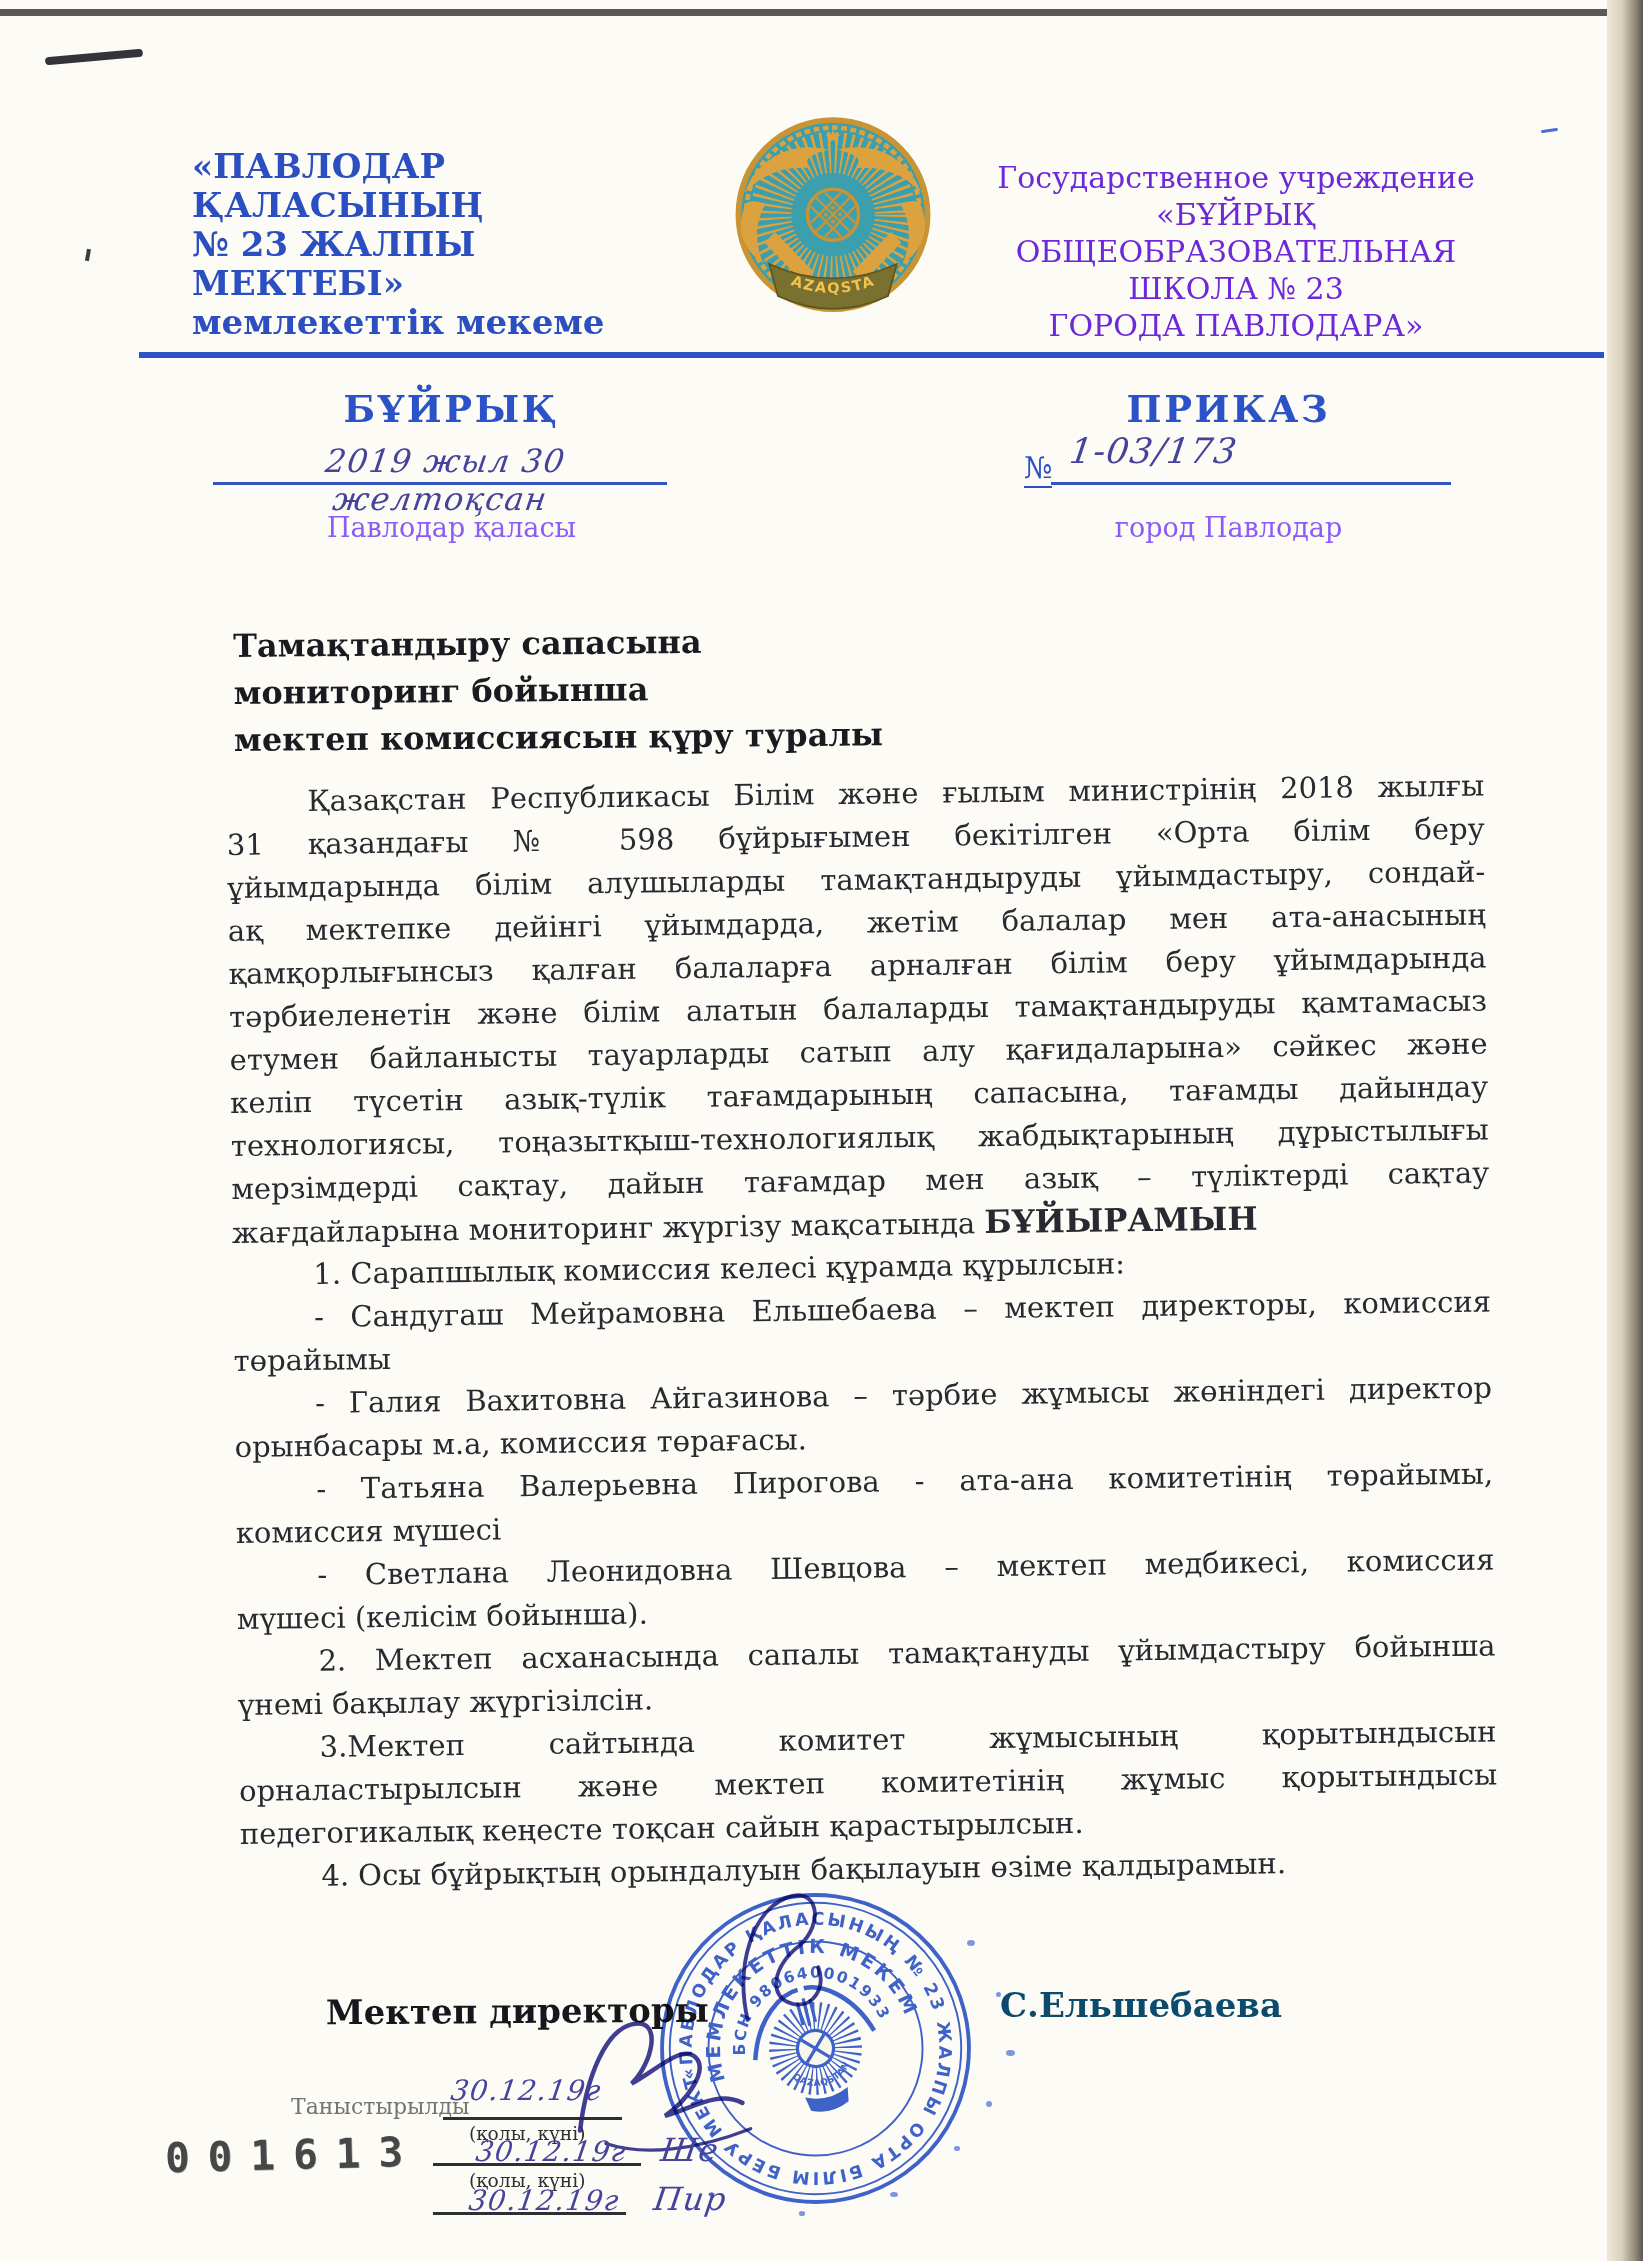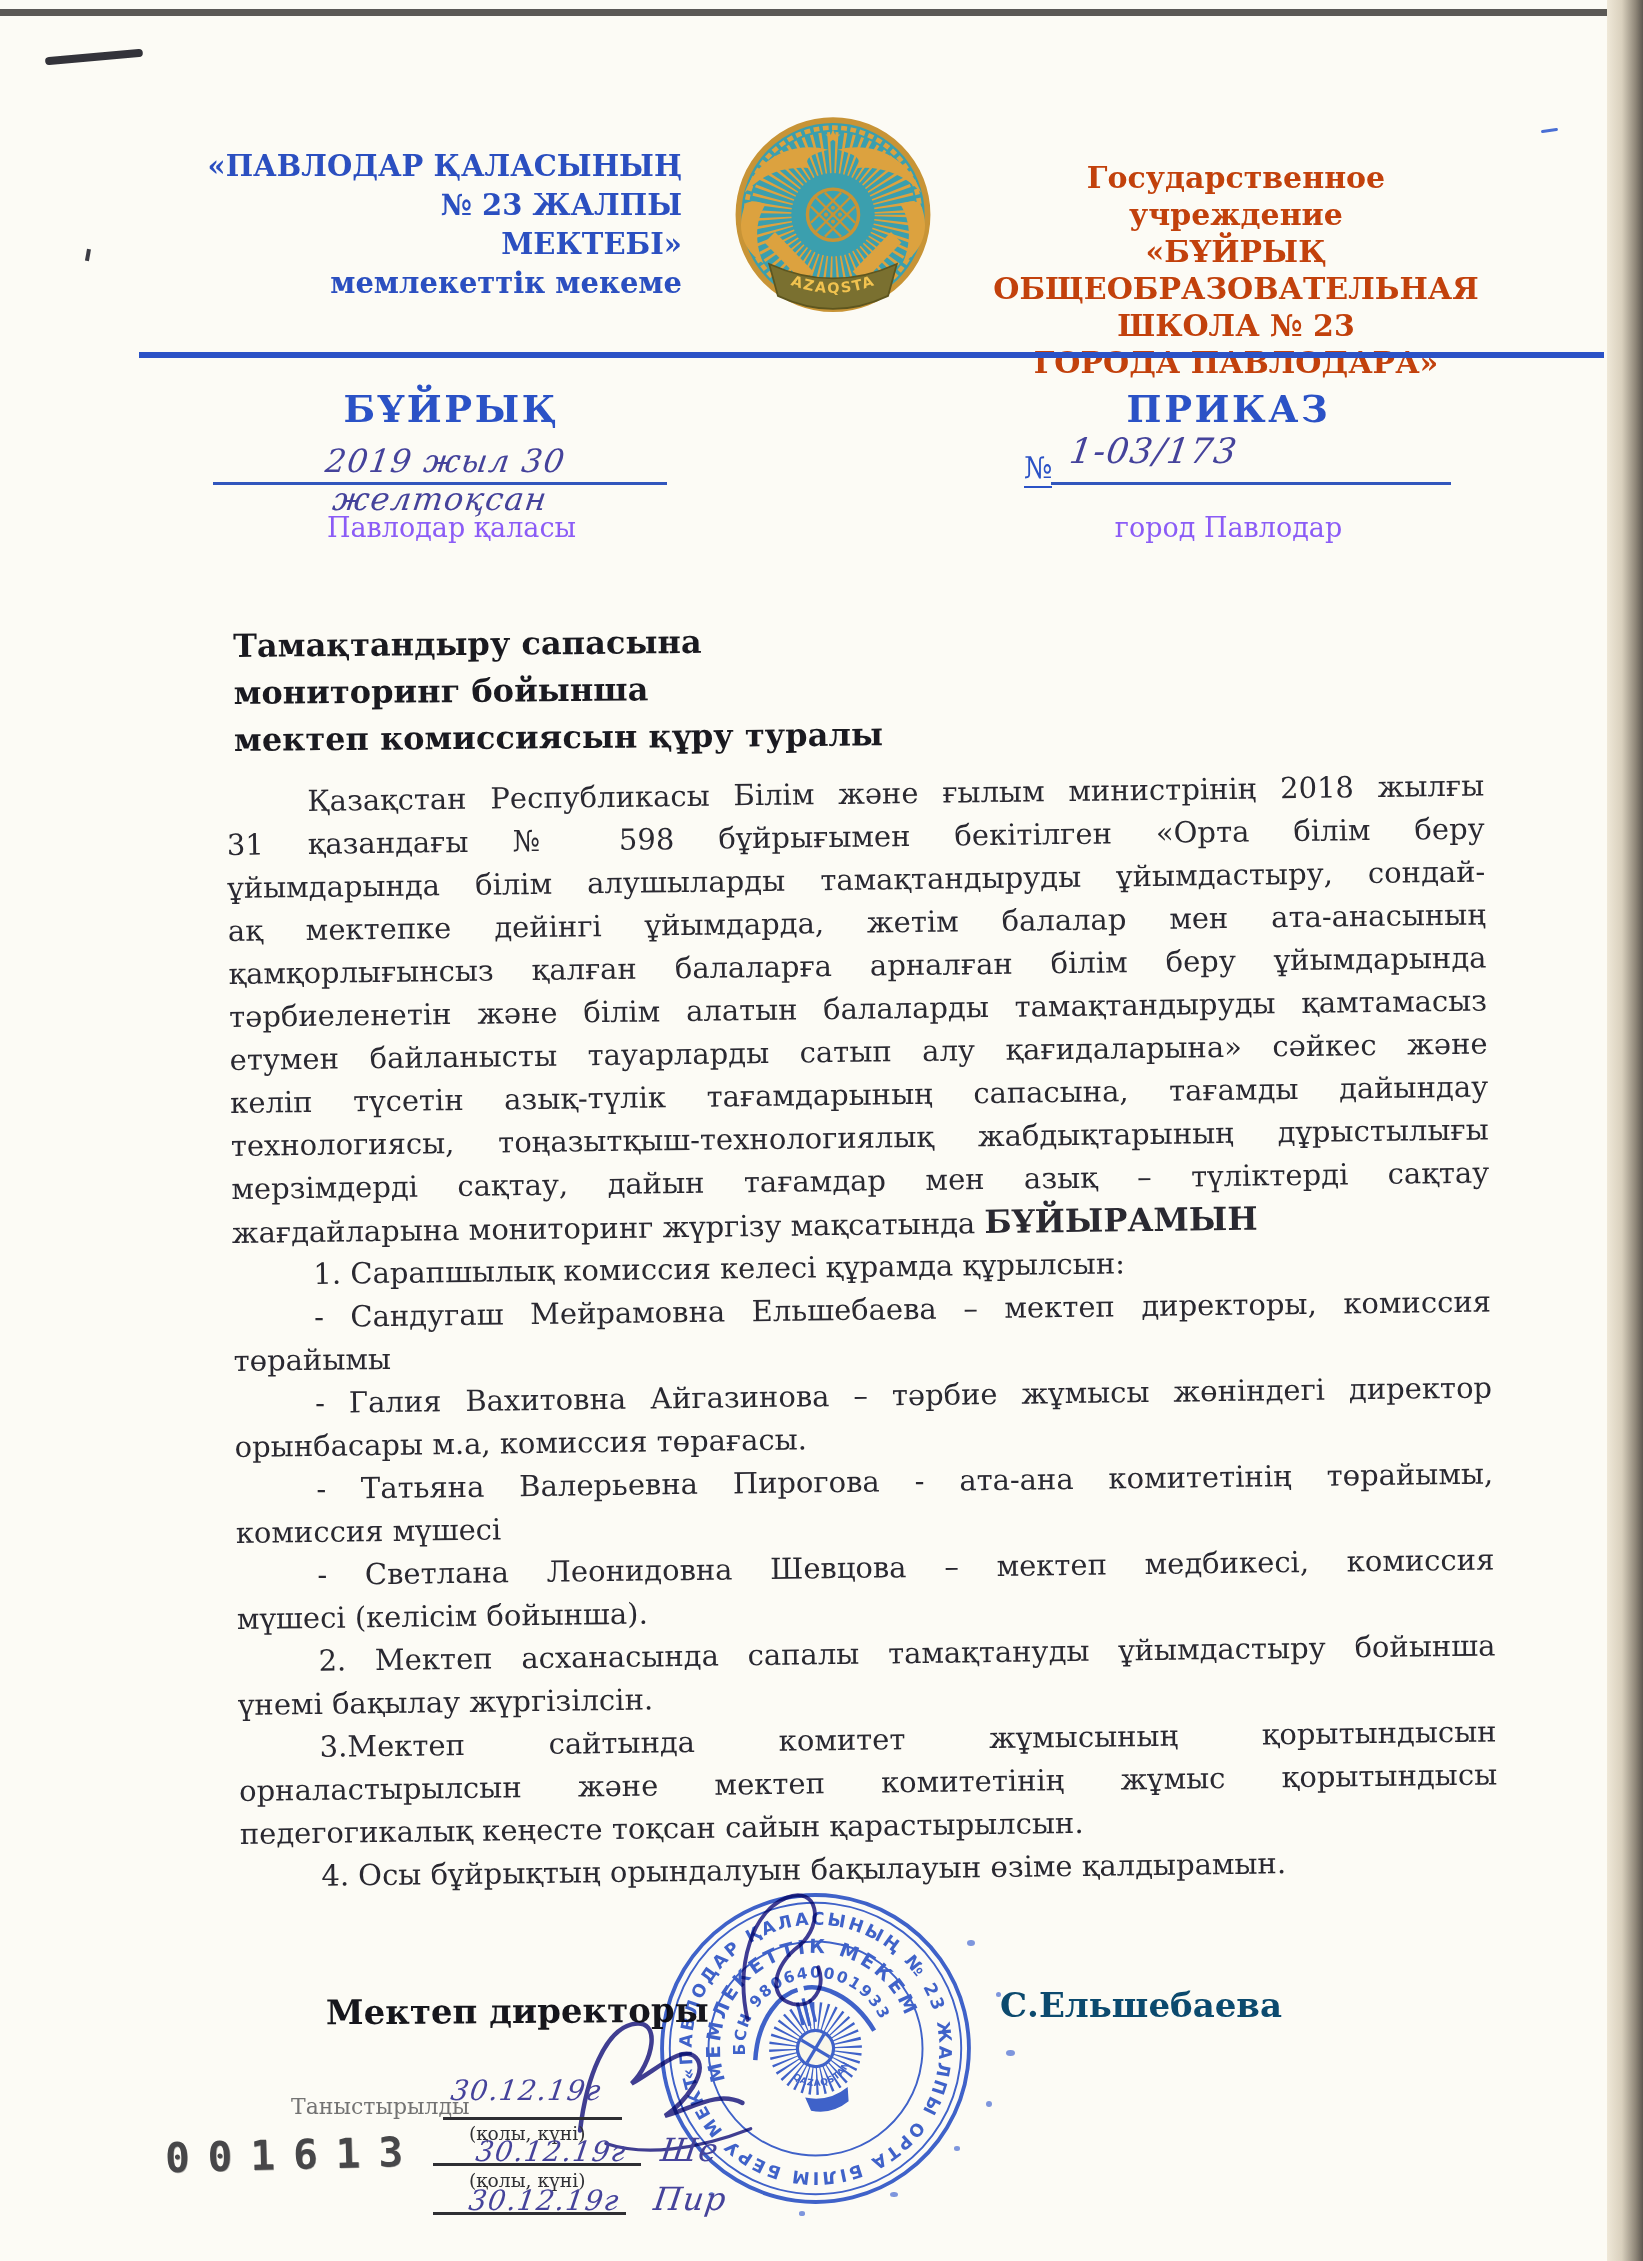--- a/index.html
+++ b/index.html
@@ -6,22 +6,22 @@
   .page{position:relative;width:1644px;height:2261px;background:#fcfbf5;overflow:hidden;
         font-family:"DejaVu Serif",serif;color:#2a2931;}
   
   .scan-top-line{position:absolute;left:0;top:9px;width:1644px;height:7px;background:#3e3c39;opacity:.85;}
   .scan-right-strip{position:absolute;right:0;top:0;width:37px;height:2261px;
         background:linear-gradient(90deg,#efe8d8 0%,#d9d0bd 40%,#8d8577 78%,#55504a 100%);}
   .staple-mark{position:absolute;left:45px;top:53px;width:98px;height:8.4px;background:#33333a;border-radius:4.5px;transform:rotate(-5deg);}
   .tiny-artifact{position:absolute;left:86px;top:249px;width:3.9px;height:11.6px;background:#3c3c44;transform:rotate(10deg);}
   .blue-dash{position:absolute;left:1541px;top:129px;width:17px;height:3.2px;background:#4a6fd4;border-radius:1.9px;transform:rotate(-8deg);}
   
-  .org-left{position:absolute;left:192px;top:147px;width:490px;text-align:right;color:#2b4fc0;font-weight:bold;font-size:29px;line-height:39px;}
-  .org-right{position:absolute;left:993px;top:159px;width:486px;text-align:center;color:#c2410c;font-weight:bold;font-size:30px;line-height:37px;}
+  .org-left{position:absolute;left:192px;top:147px;width:490px;text-align:left;color:#2b4fc0;font-weight:bold;font-size:34px;line-height:39px;}
+  .org-right{position:absolute;left:993px;top:159px;width:486px;text-align:center;color:#6d28d9;font-weight:normal;font-size:30px;line-height:37px;}
   .emblem{position:absolute;left:717px;top:95px;}
   .head-rule{position:absolute;left:139px;top:352px;width:1465px;height:5.8px;background:#2b52c6;}
   
   .order-kk,.order-ru{position:absolute;top:387px;text-align:center;color:#2b52c6;font-weight:bold;font-size:37px;letter-spacing:2.6px;}
   .order-kk{left:213px;width:477px;}
   .order-ru{left:1006px;width:445px;}
   .hw{font-style:italic;color:#45439b;transform:skewX(-8deg);display:inline-block;letter-spacing:1.3px;}
   .hw-date{position:absolute;left:216px;top:442px;width:454px;text-align:center;font-size:32px;}
   .hw-num{position:absolute;left:1070px;top:431px;font-size:35px;}
   .num-label{position:absolute;left:1024px;top:450px;color:#2b52c6;font-size:30px;border-bottom:2.6px solid #2b52c6;padding-bottom:1.3px;}

